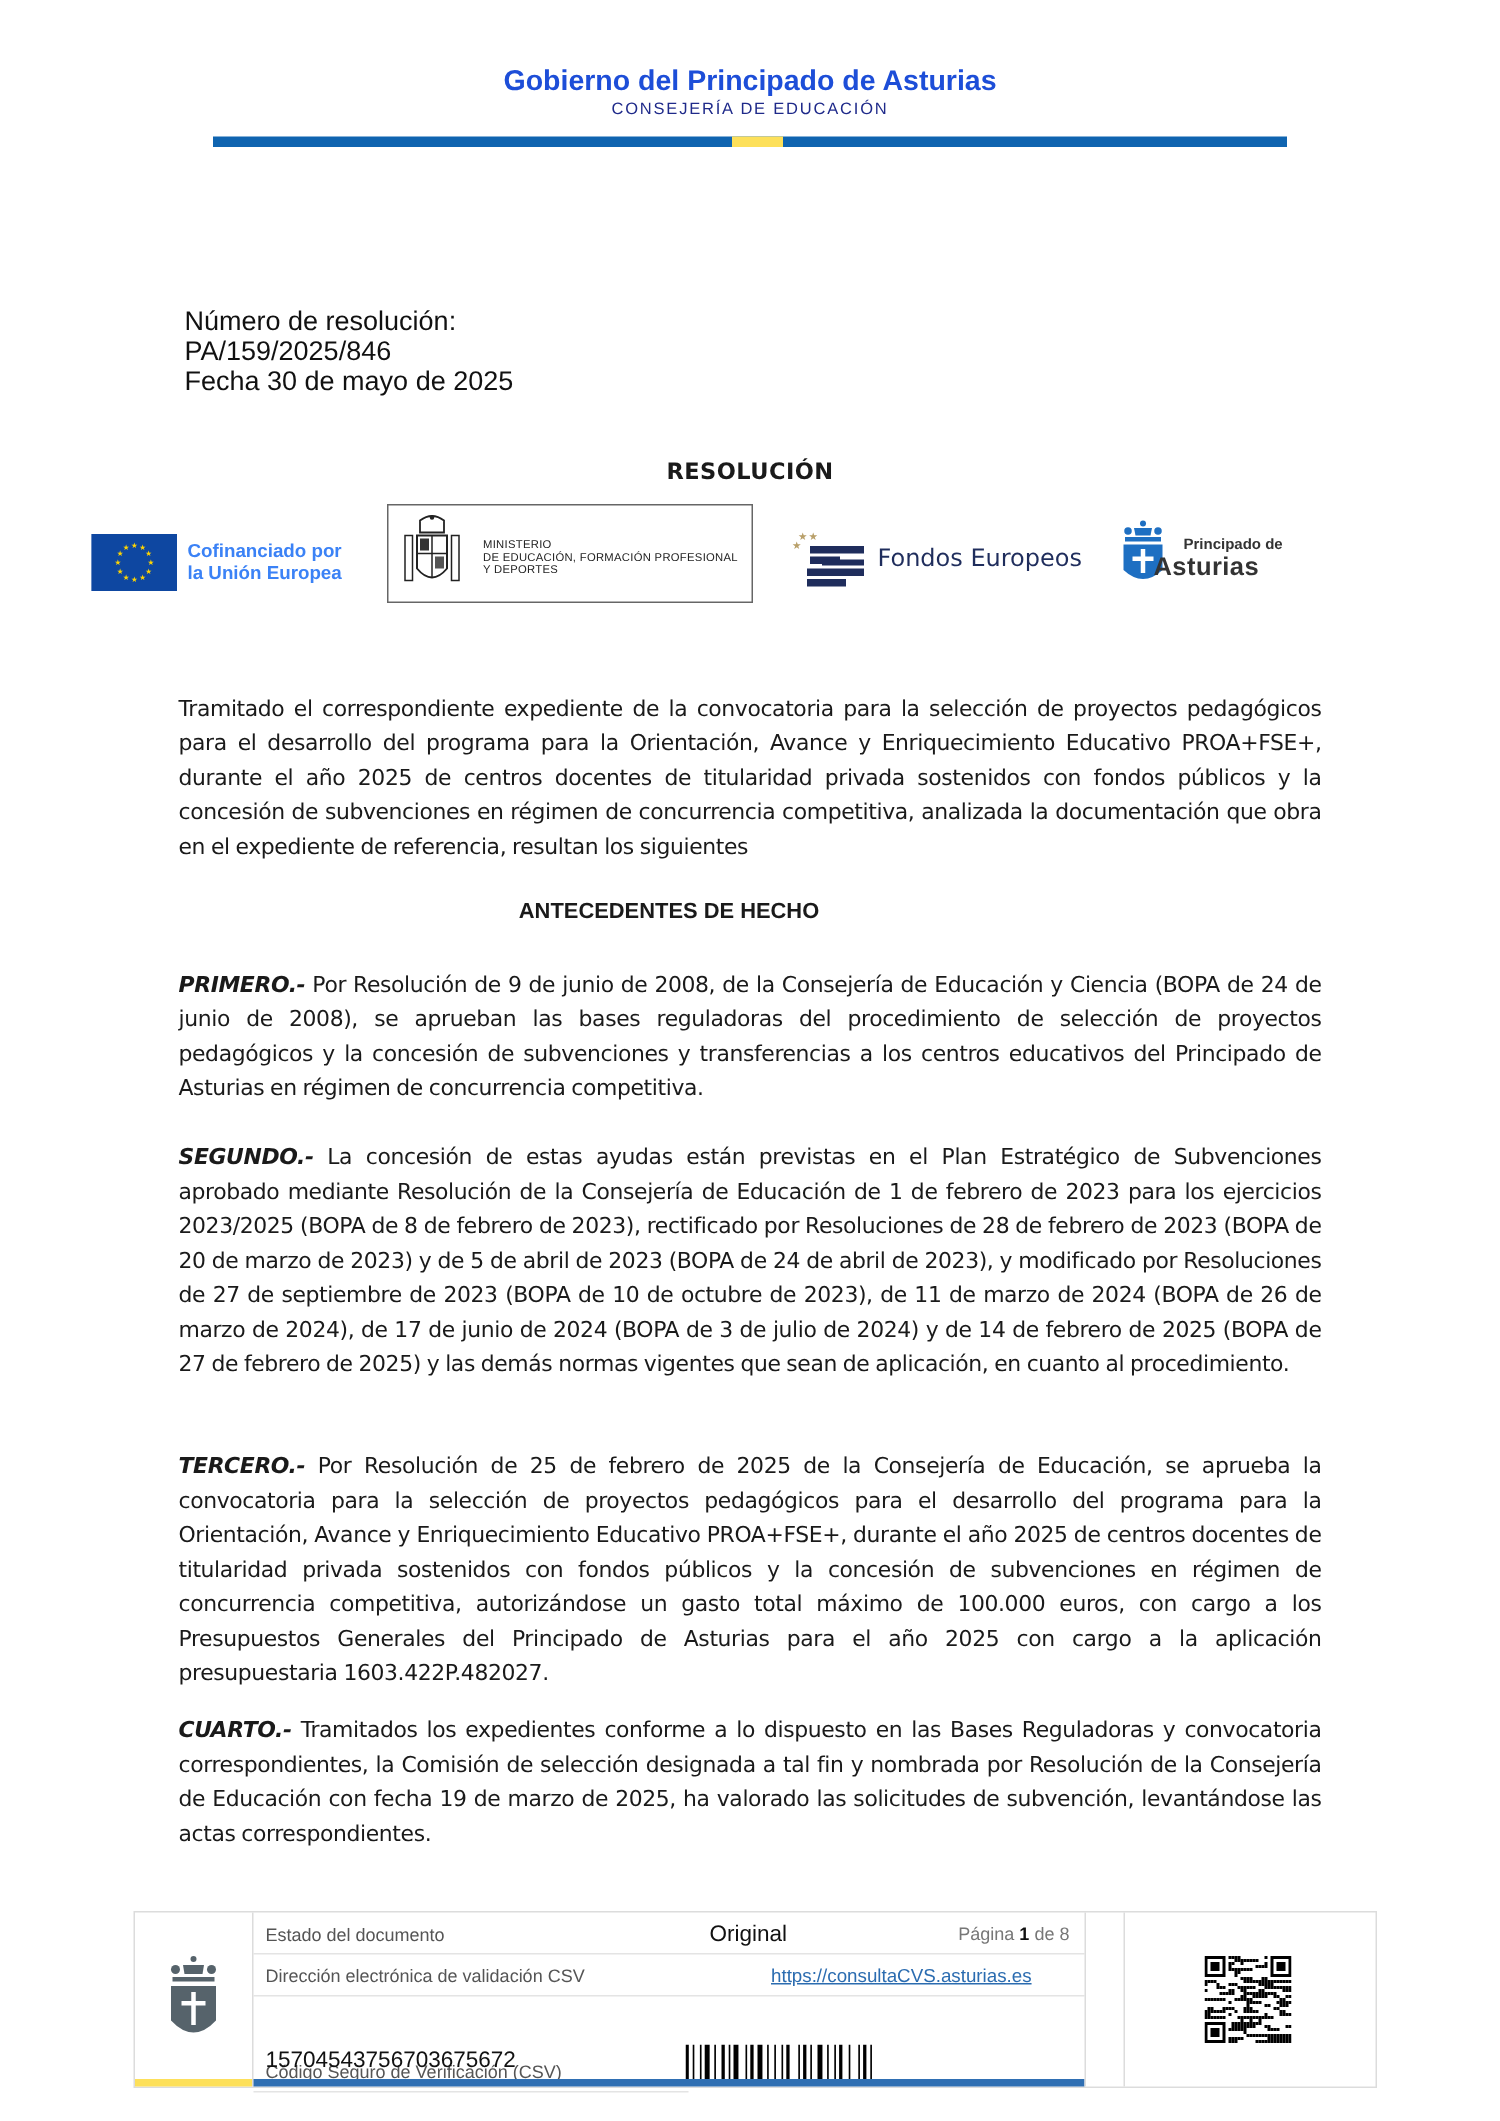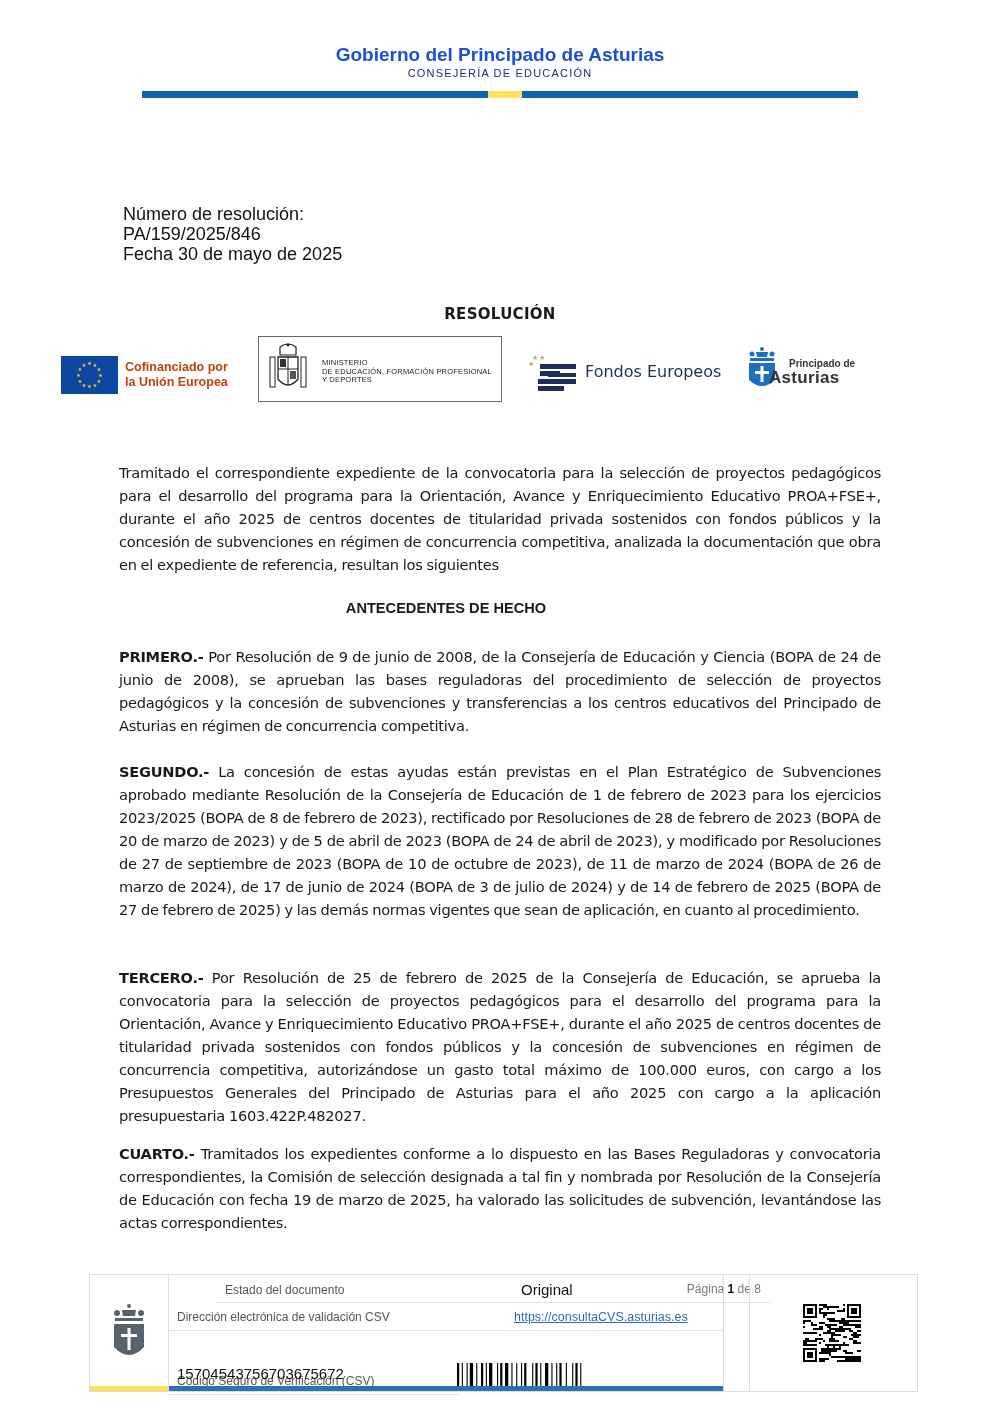--- a/index.html
+++ b/index.html
@@ -10,33 +10,33 @@
   .hdr-sub { position: absolute; left: 0; width: 1000px; top: 67px; text-align: center; font-size: 11px; letter-spacing: 1.2px; color: #1f2a8a; }
   .hdr-bar { position: absolute; left: 142px; top: 91px; width: 716px; height: 7px; background: #0f64b0; }
   .hdr-bar .gold { position: absolute; left: 346px; top: 0; width: 34px; height: 7px; background: #fde05a; }
 
   
   .meta { position: absolute; left: 123px; top: 204px; font-size: 18px; line-height: 20px; color: #111; font-family: "Liberation Sans", sans-serif; }
 
   .res-title { position: absolute; left: 0; width: 1000px; top: 305px; text-align: center; font-weight: bold; font-size: 15px; font-family: "DejaVu Sans", sans-serif; letter-spacing: 0.3px; }
   .eu-flag { position: absolute; left: 61px; top: 356px; width: 57px; height: 38px; background: #0e47a1; }
   .eu-flag svg { width: 57px; height: 38px; display: block; }
-  .eu-text { position: absolute; left: 125px; top: 360px; font-size: 12.5px; font-weight: bold; color: #c2410c; line-height: 15px; }
+  .eu-text { position: absolute; left: 125px; top: 360px; font-size: 12.5px; font-weight: bold; color: #3b82f6; line-height: 15px; }
   .min-box { position: absolute; left: 258px; top: 336px; width: 244px; height: 66px; border: 1px solid #666; box-sizing: border-box; }
   .min-crest { position: absolute; left: 10px; top: 6px; width: 38px; height: 52px; }
   .min-text { position: absolute; left: 63px; top: 22px; font-size: 7.5px; line-height: 8.5px; color: #222; letter-spacing: 0.2px; }
   .fe-logo { position: absolute; left: 526px; top: 352px; width: 52px; height: 40px; }
   .fe-text { position: absolute; left: 585px; top: 362px; font-size: 16px; color: #1f2d5c; font-family: "DejaVu Sans", sans-serif; }
   .pa-shield { position: absolute; left: 747px; top: 346px; width: 30px; height: 46px; }
   .pa-text1 { position: absolute; left: 789px; top: 358px; font-size: 10px; font-weight: bold; color: #333; }
   .pa-text2 { position: absolute; left: 769px; top: 368px; font-size: 17px; font-weight: bold; color: #333; letter-spacing: 0.3px; }
 
   
   .para { position: absolute; left: 119px; width: 762px; font-family: "DejaVu Sans", sans-serif; font-size: 14.6px; line-height: 23px; text-align: justify; color: #1a1a1a; letter-spacing: -0.25px; word-spacing: -0.5px; }
-  .para b { font-weight: bold; }
+  .para b { font-weight: bold; font-style: italic; }
   .section-title { position: absolute; left: 0; width: 892px; text-align: center; font-family: Liberation Sans, sans-serif; font-weight: bold; font-size: 14.6px; }
 
   
   .ftr { position: absolute; left: 89px; top: 1274px; width: 829px; height: 118px; border: 1px solid #dcdcdc; box-sizing: border-box; }
   .ftr-left { position: absolute; left: 0; top: 0; width: 78px; height: 116px; border-right: 1px solid #dcdcdc; }
   .ftr-left .yellow { position: absolute; left: 0; bottom: 0; width: 78px; height: 5px; background: #fde05a; }
   .ftr-shield { position: absolute; left: 22px; top: 28px; width: 34px; height: 60px; }
   .ftr-mid { position: absolute; left: 79px; top: 0; width: 554px; height: 116px; }
   .ftr-mid .blue { position: absolute; left: 0; bottom: 0; width: 554px; height: 5px; background: #2f6fb3; }
   .frow { position: absolute; left: 0; width: 554px; border-bottom: 1px solid #e4e4e4; box-sizing: border-box; }
@@ -157,21 +157,21 @@
         <circle cx="29" cy="10" r="3" fill="#56636b"></circle>
       <path d="M10 7 H24 L23 13 H11 Z" fill="#56636b"></path>
       <rect x="3" y="15" width="28" height="3" fill="#56636b"></rect>
       <path d="M2 21 H32 V44 Q17 60 2 44 Z" fill="#56636b"></path>
       <rect x="15.5" y="25" width="3" height="22" fill="#fff"></rect>
       <rect x="9" y="31" width="16" height="3" fill="#fff"></rect>
     </svg>
     <div class="yellow"></div>
   </div>
   <div class="ftr-mid">
-    <div class="frow" style="top:0;height:28px;margin-left:48px;">
+    <div class="frow" style="top:0;height:28px;">
       <span class="flabel" style="top:8px;">Estado del documento</span>
       <span class="fval-orig" style="top:6px;">Original</span>
       <span class="fpage" style="top:7px;"><span>Página</span> <b>1</b> <span>de</span> <span>8</span></span>
     </div>
     <div class="frow" style="top:28px;height:28px;">
       <span class="flabel" style="top:7px;">Dirección electrónica de validación CSV</span>
       <a class="flink" style="top:7px;padding-left:16px;">https://consultaCVS.asturias.es</a>
     </div>
     <div class="frow" style="top:56px;height:28px;width:290px;margin-top:36px;">
       <span class="flabel" style="top:7px;">Código Seguro de Verificación (CSV)</span>

